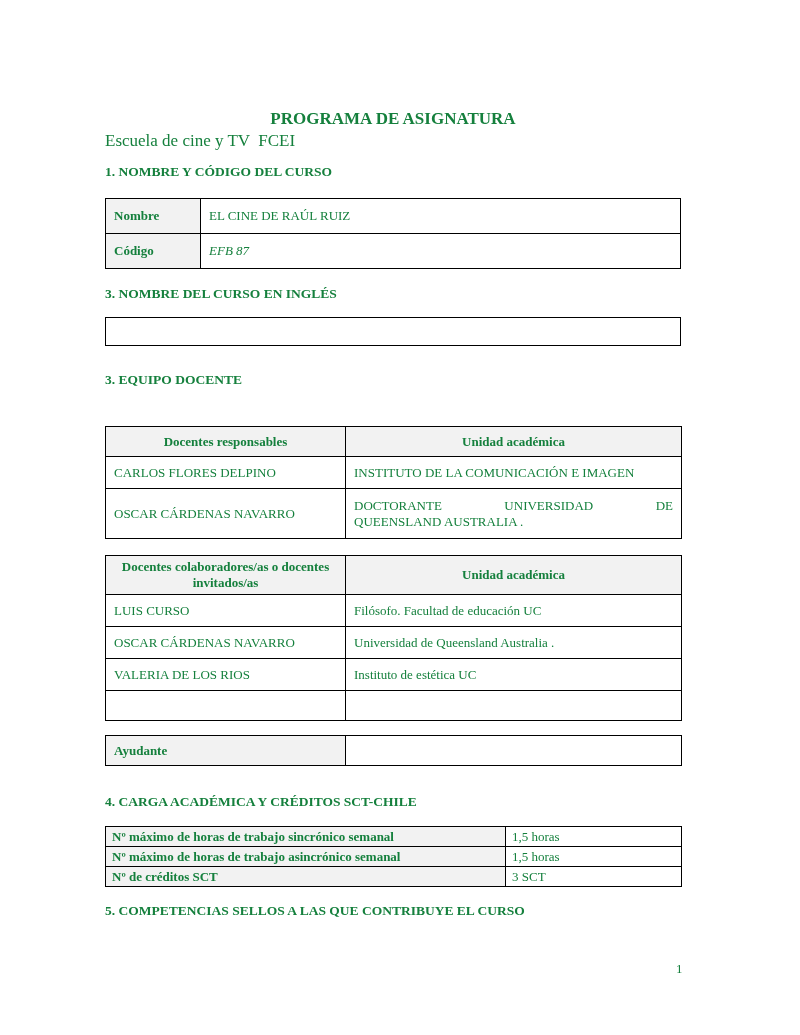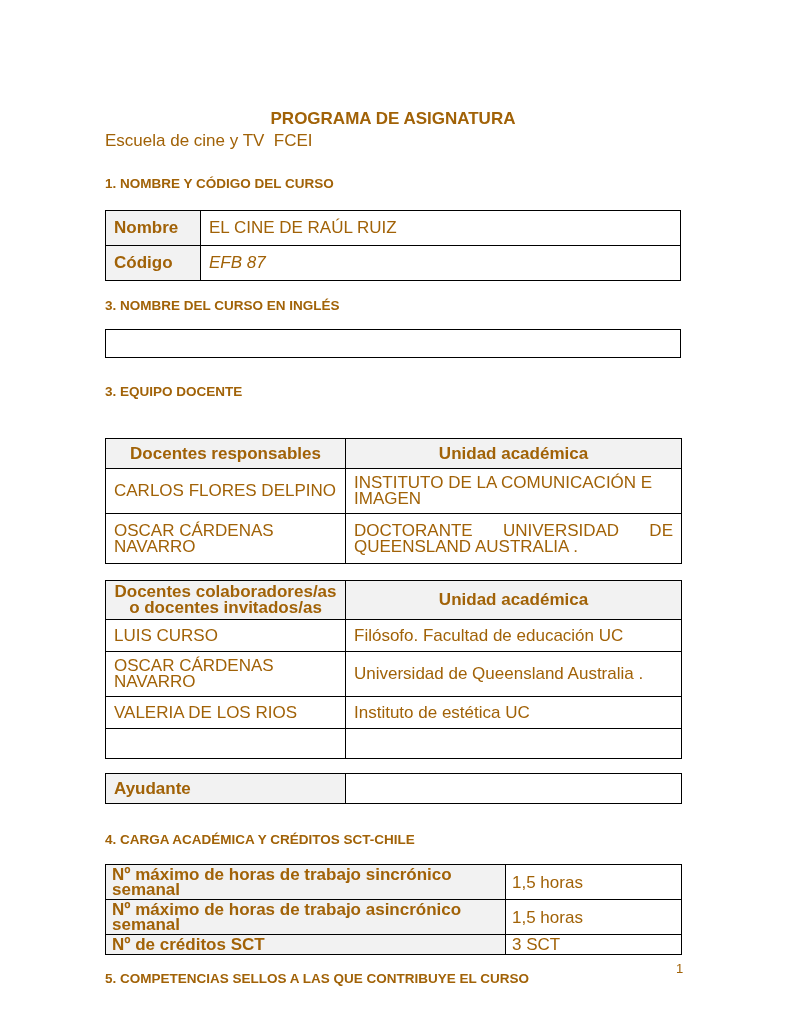--- a/index.html
+++ b/index.html
@@ -2,22 +2,22 @@
 <html><head>
 <meta charset="utf-8">
 <style>
   * { margin: 0; padding: 0; box-sizing: border-box; }
   html, body { background: #ffffff; }
   .page {
     position: relative;
     width: 800px;
     height: 1035px;
     background: #ffffff;
-    color: #a16207;
-    font-family: Liberation Sans, sans-serif;
+    color: #15803d;
+    font-family: Liberation Serif, serif;
     overflow: hidden;
   }
   .content {
     position: absolute;
     left: 105px;
     top: 0;
     width: 576px;
   }
   .doc-title {
     margin-top: 108px;
@@ -30,31 +30,31 @@
     text-align: left;
     font-size: 17px;
     line-height: 22px;
     white-space: pre;
   }
   .section-heading {
     font-size: 13.5px;
     font-weight: bold;
     line-height: 16px;
   }
-  #h1 { margin-top: 24px; }
+  #h1 { margin-top: 12px; }
   #h2 { margin-top: 17px; }
   #h3 { margin-top: 26px; }
   #h4 { margin-top: 28px; }
   #h5 { margin-top: 16px; }
 
   table {
     border-collapse: collapse;
     width: 576px;
     table-layout: fixed;
-    font-size: 17px;
+    font-size: 13px;
   }
   td, th {
     border: 1px solid #000;
     padding: 6px 8px;
     vertical-align: middle;
     text-align: left;
     line-height: 16px;
     overflow: hidden;
   }
   th {

